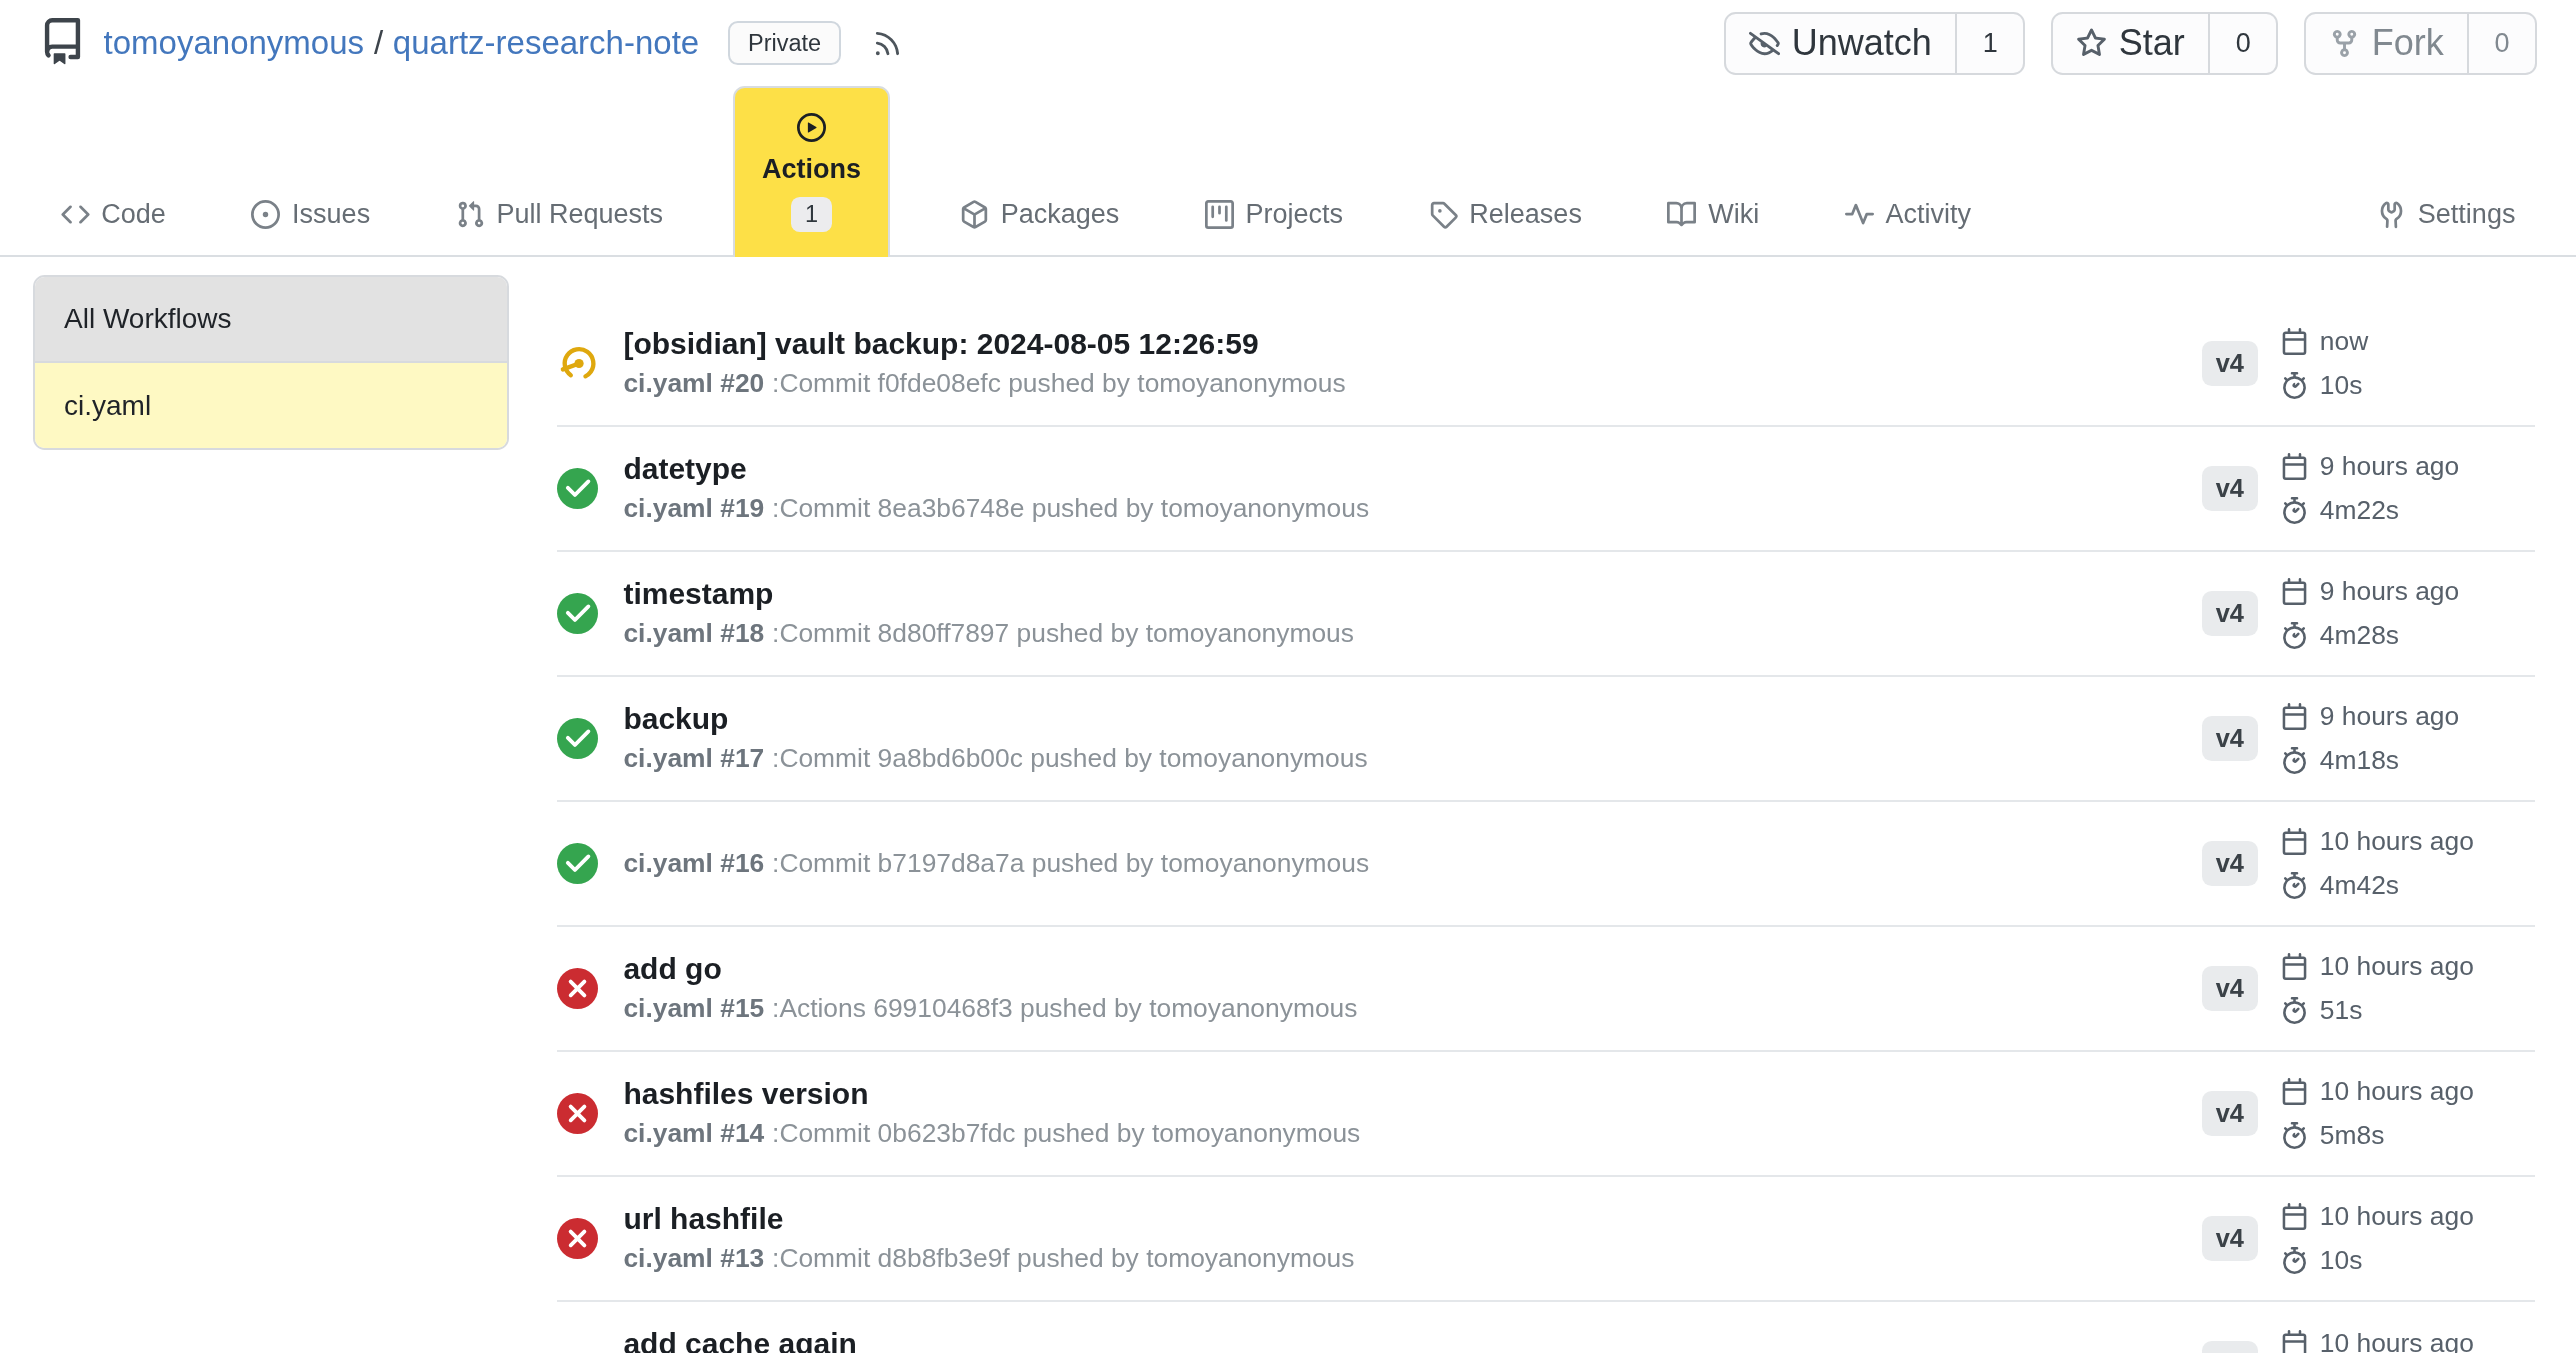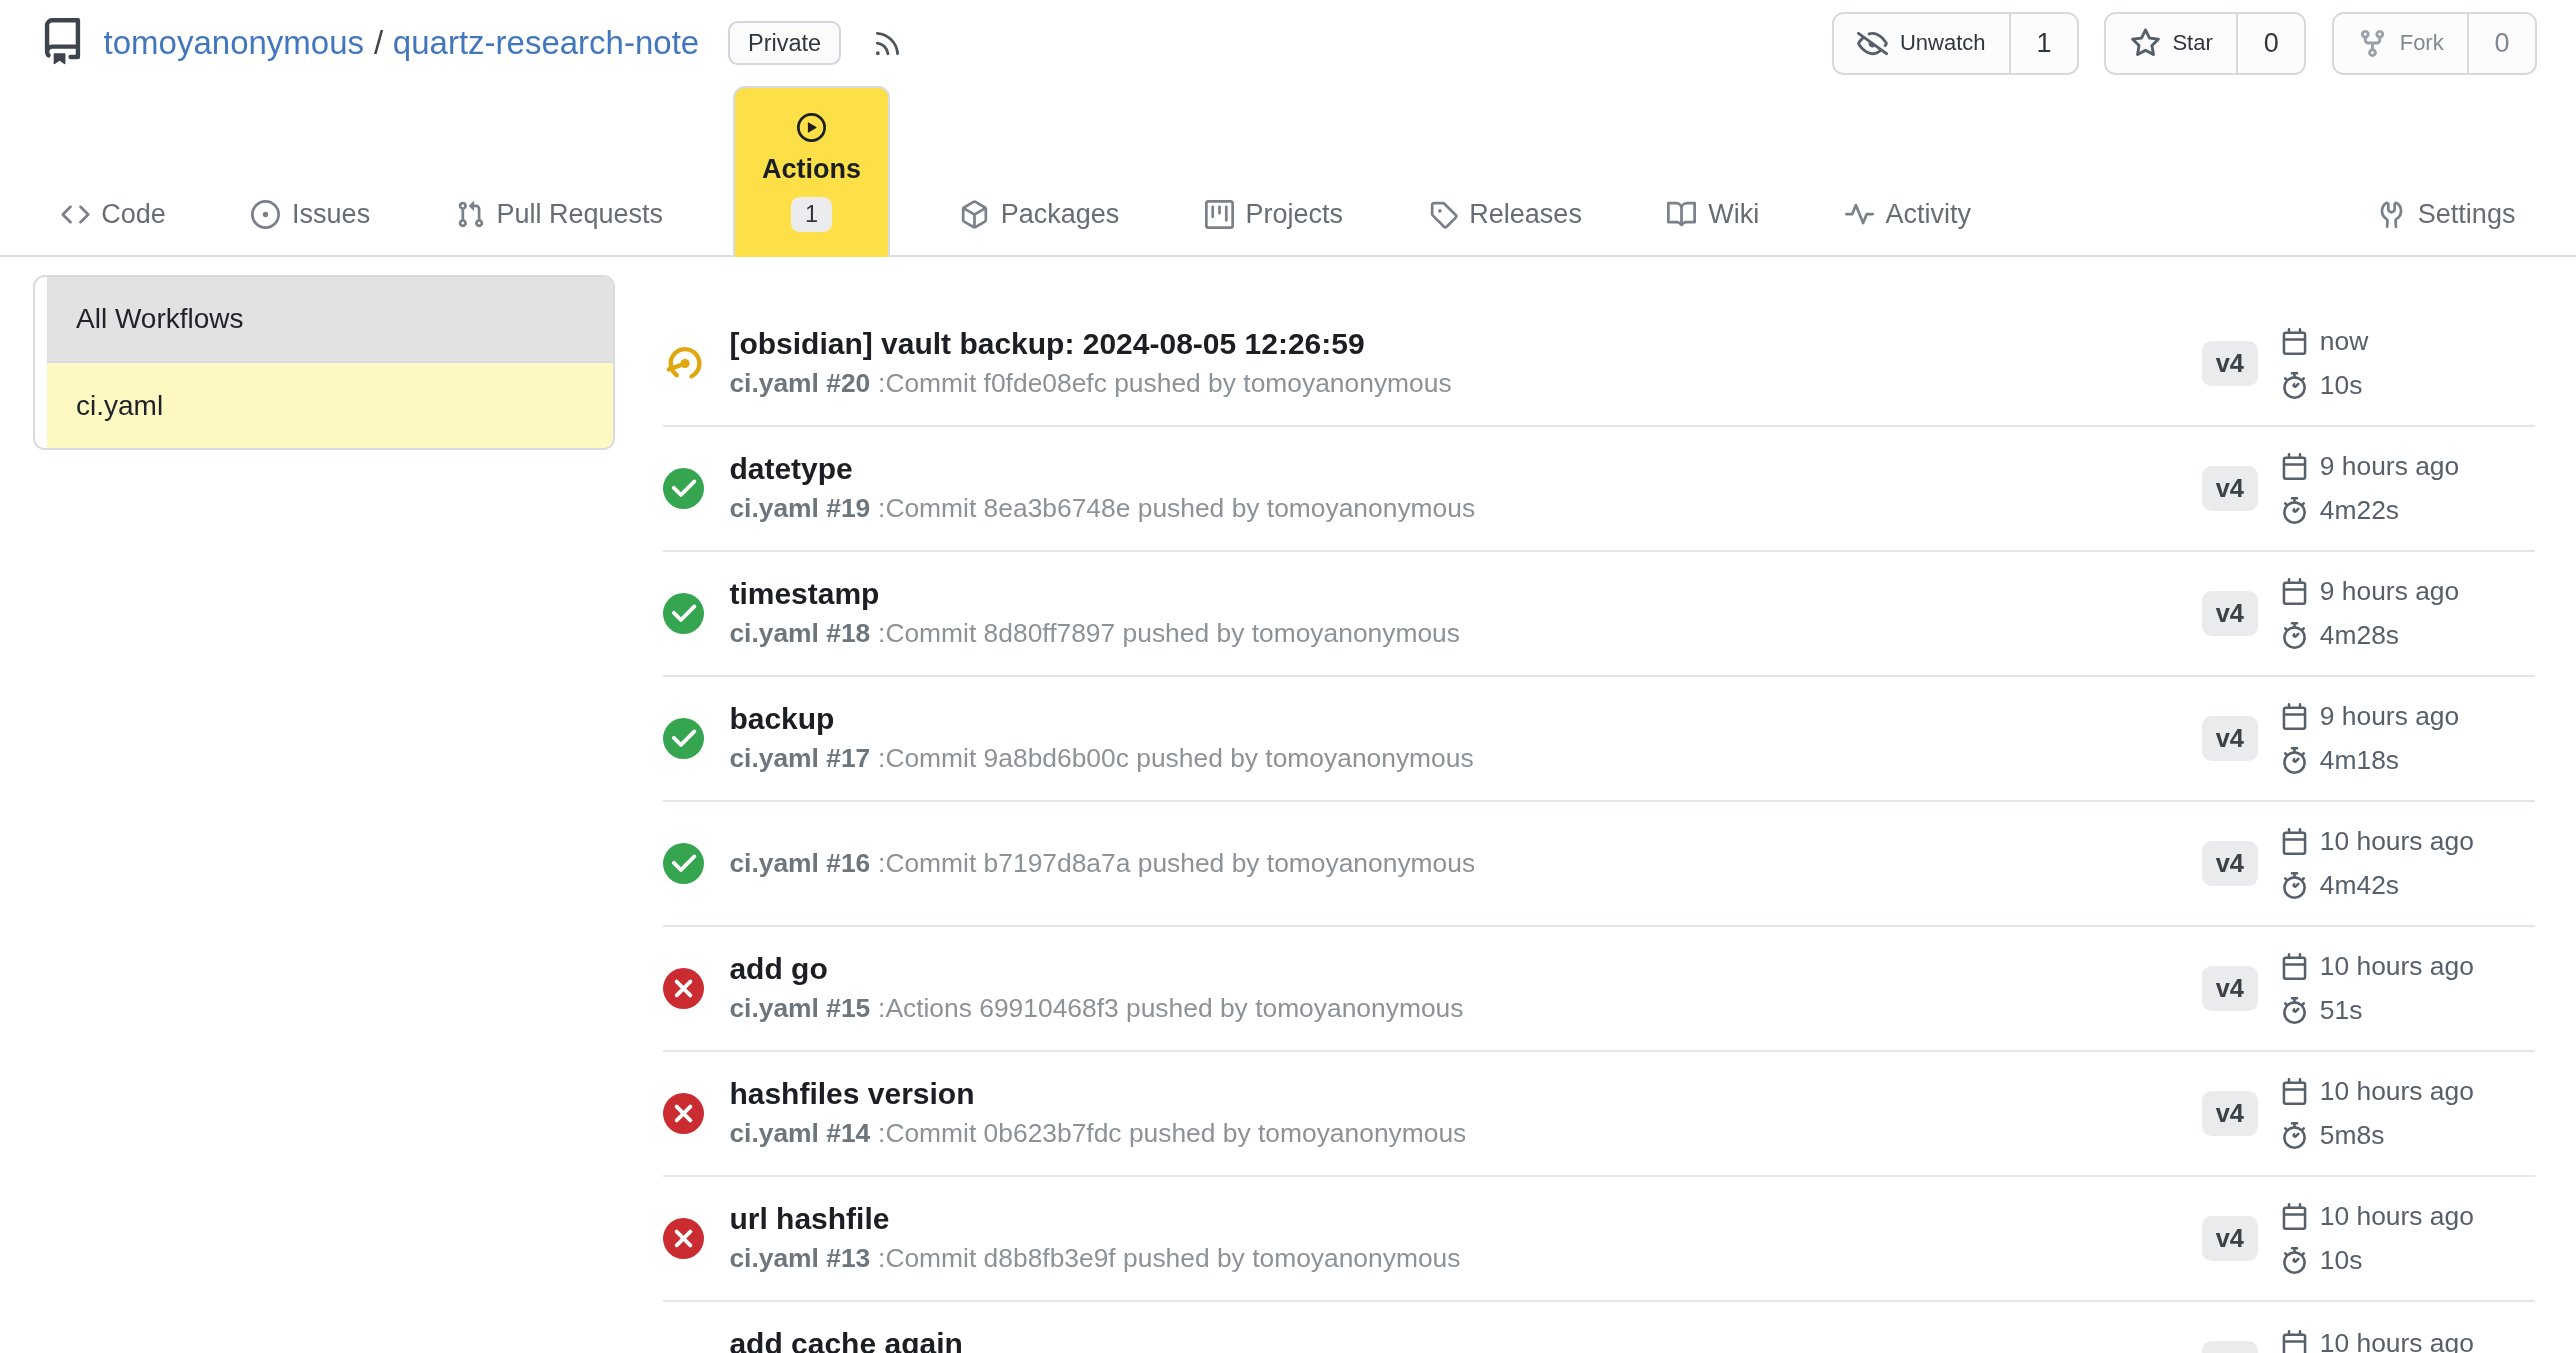--- a/index.html
+++ b/index.html
@@ -12,21 +12,21 @@
   .repo-icon svg { width:47px; height:47px; fill:#3d444b; }
   .repo-title { font-size:33px; display:flex; align-items:center; gap:9.8px; }
   .repo-title a { color:#4377bd; text-decoration:none; }
   .repo-sep { color:#3d444b; }
   .badge-private { font-size:23.5px; color:#2f363d; border:2px solid #d0d7de; background:#fbfbfb;
                    border-radius:9.8px; padding:6.8px 17.6px; margin-left:11.7px; }
   .rss svg { width:31px; height:31px; fill:#4d555c; margin-left:13.7px; margin-top:5.9px; }
   .hdr-right { margin-left:auto; display:flex; gap:25.4px; }
   .btn-group { display:flex; border:2px solid #d6d9dd; border-radius:11.7px; background:#fcfcfd;
                overflow:hidden; height:63px; align-items:stretch; }
-  .btn-main { display:flex; align-items:center; gap:11.7px; padding:0 23.5px; font-size:22px; color:#2f363d; }
+  .btn-main { display:flex; align-items:center; gap:11.7px; padding:0 23.5px; font-size:36px; color:#2f363d; }
   .btn-main svg { width:31px; height:31px; fill:#57606a; }
   .btn-count { display:flex; align-items:center; padding:0 25.4px; font-size:27px;
                border-left:2px solid #d6d9dd; color:#2f363d; }
   .btn-muted .btn-main, .btn-muted .btn-count { color:#818990; }
   .btn-muted svg { fill:#9aa1a8; }
 
   
   .tabbar { border-bottom:2px solid #dadee2; padding:0 45px; }
   .tabs { display:flex; align-items:flex-end;gap:29px; }
   .tab { display:flex; align-items:center; gap:11.7px; font-size:27px; color:#666d74;
@@ -35,21 +35,21 @@
   .tab-active { background:#fde047; border:2px solid #d8dce0; border-bottom:0;
                 border-radius:11.7px 11.7px 0 0; color:#1b1f24; font-weight:bold;
                 padding:25.4px 27px; margin-bottom:-2px; position:relative; z-index:2;flex-direction:column; }
   .tab-active svg { fill:#1b1f24; }
   .tab-count { font-size:23.5px; font-weight:normal; background:#ececee; border-radius:8.8px;
                padding:3.9px 13.7px; color:#2f363d; }
   .tab-settings { margin-left:auto; margin-right:0; }
 
   
   .content { display:flex; align-items:flex-start; padding:9.8px 41px 0 33px; }
-  .sidebar { width:582px; border:2px solid #d7dade; border-radius:11.7px; flex-shrink:0; margin-top:7.8px; overflow:hidden;padding-left:12px; }
+  .sidebar { width:476px; border:2px solid #d7dade; border-radius:11.7px; flex-shrink:0; margin-top:7.8px; overflow:hidden; }
   .sb-item { font-size:28px; padding:26.4px 29px; cursor:pointer; background:#fef9c3; color:#1f2328; }
   .sb-item.selected { background:#e2e2e2; border-bottom:2px solid #d7dade; }
 
   .main { flex:1; margin-left:48px; }
   .filters { display:flex; justify-content:flex-end; gap:70px; margin:27px 29px 0 0; }
   .filter { display:flex; align-items:center; gap:13.7px; font-size:28px; color:#1f2328; cursor:pointer; }
   .caret { width:0; height:0; border-left:8.8px solid transparent; border-right:8.8px solid transparent;
            border-top:10.8px solid #1f2328; margin-top:3.9px; }
 
   

